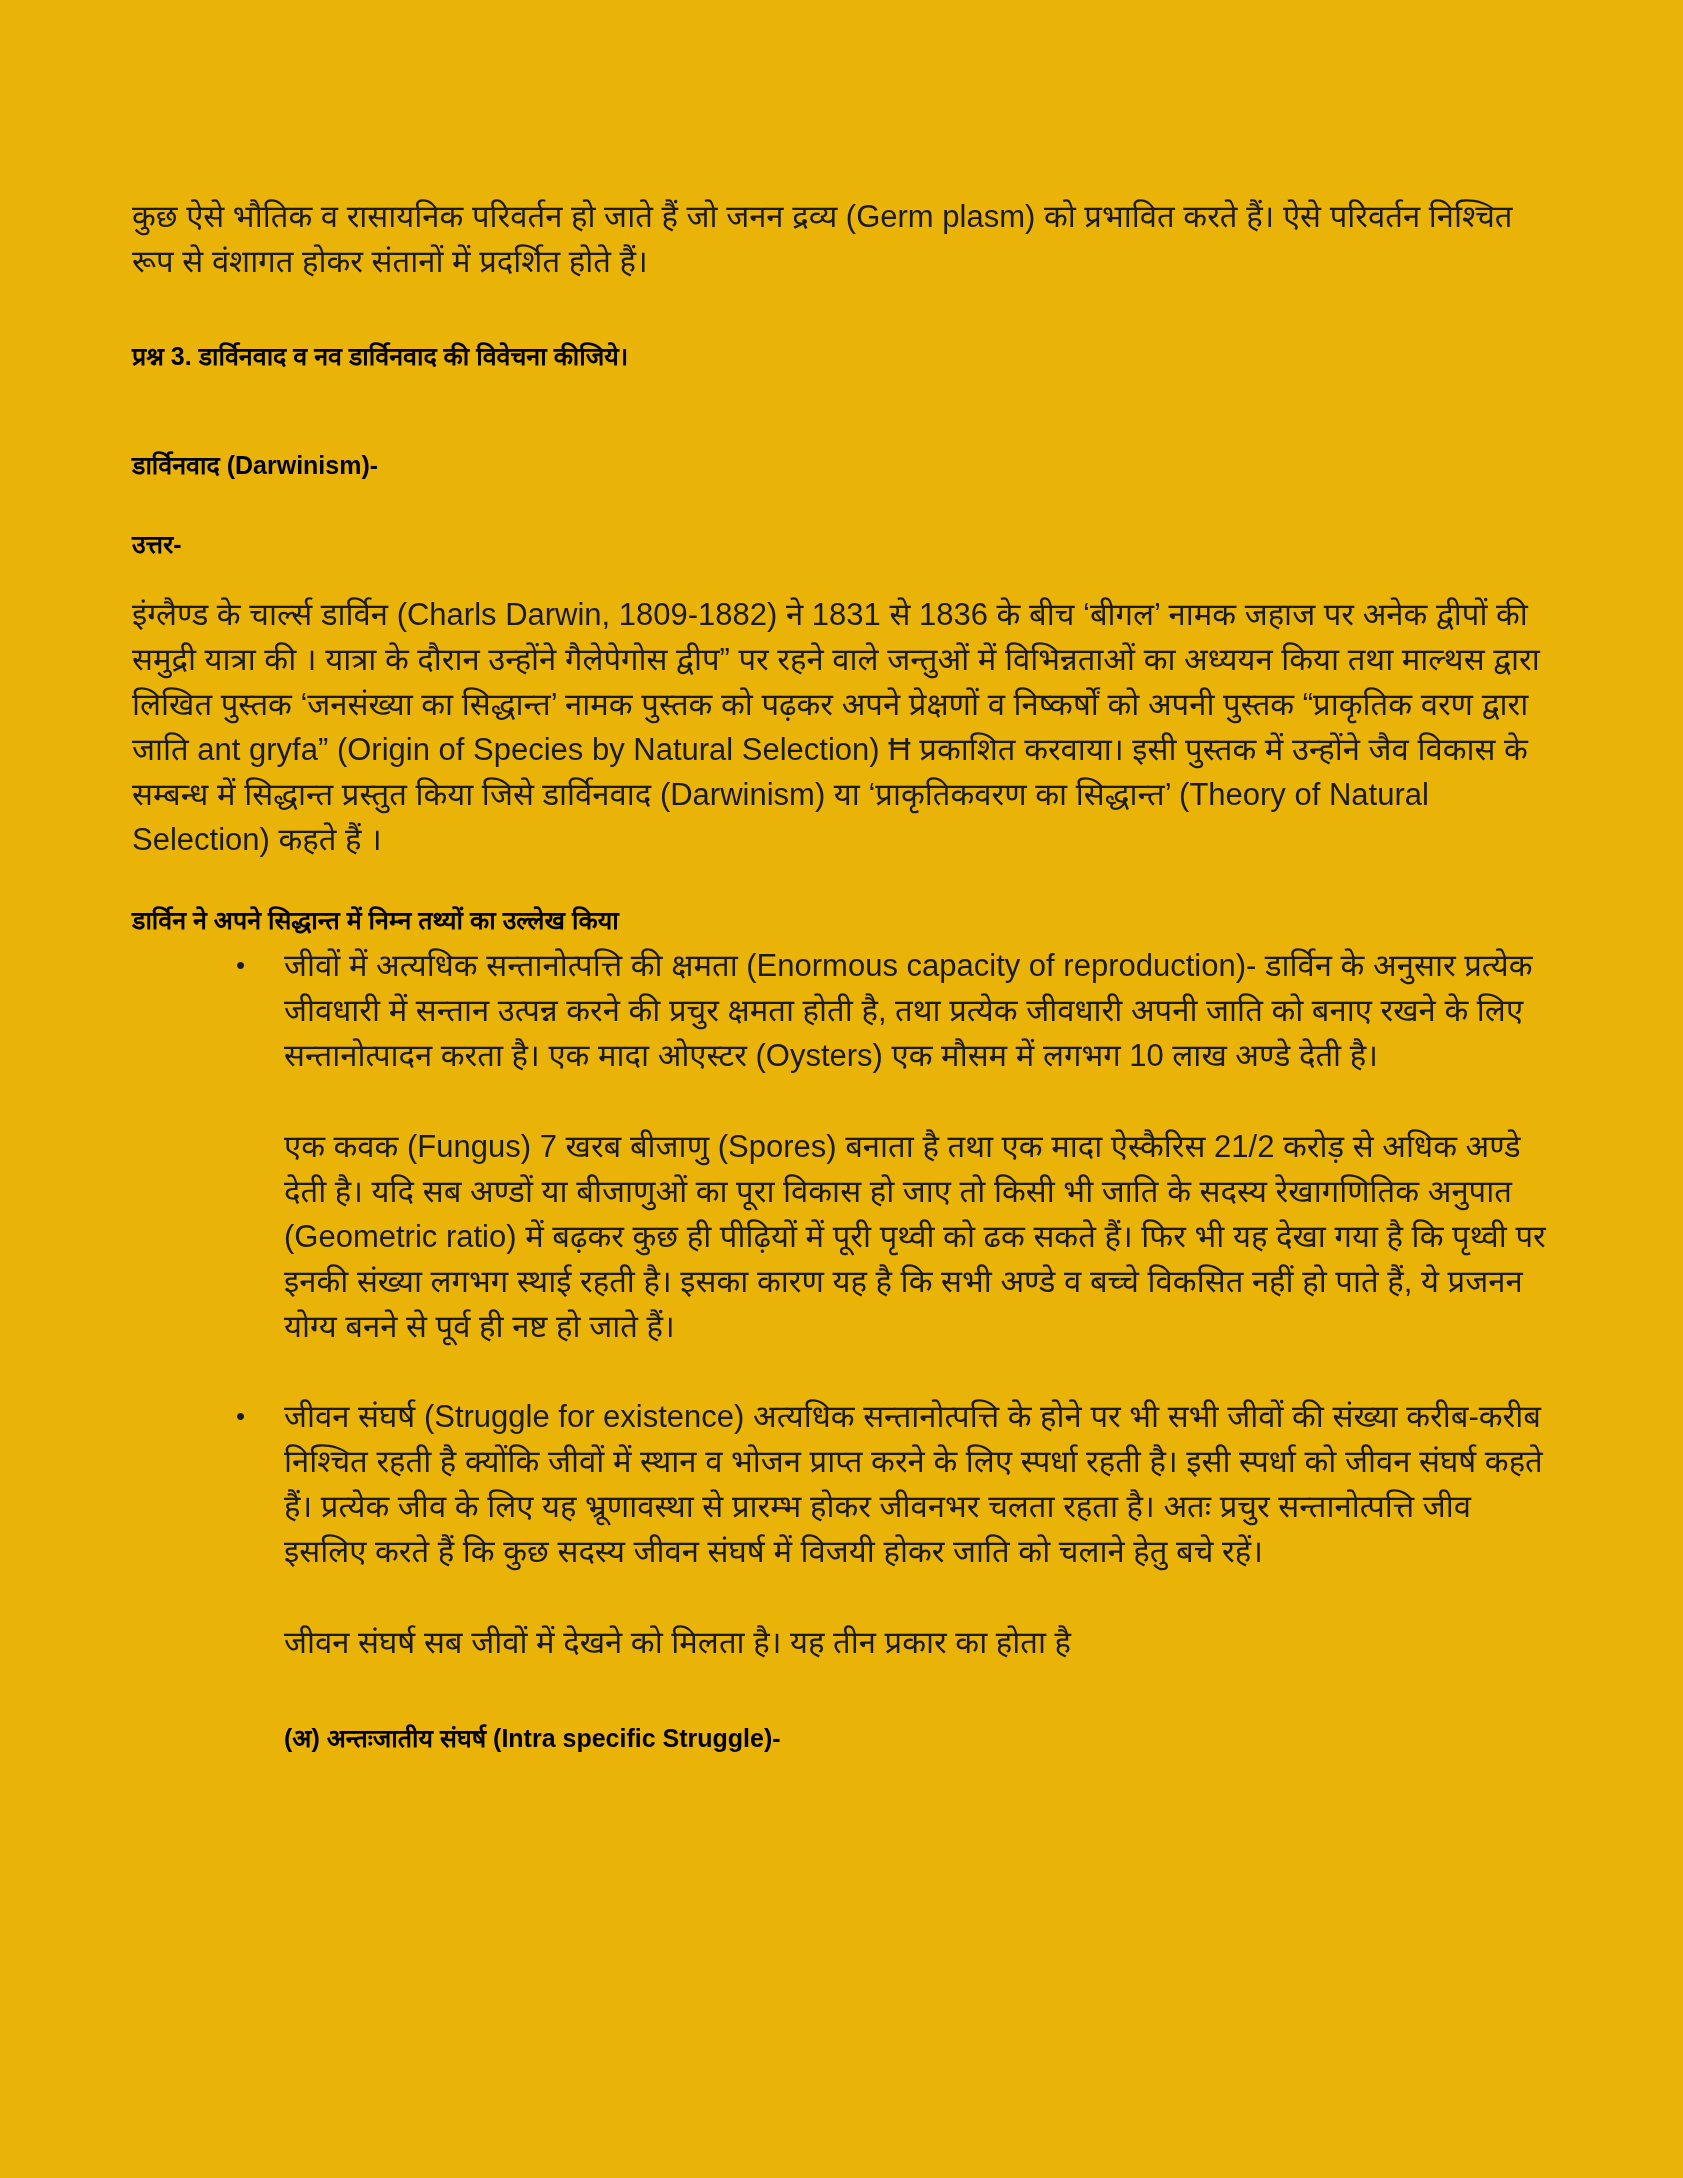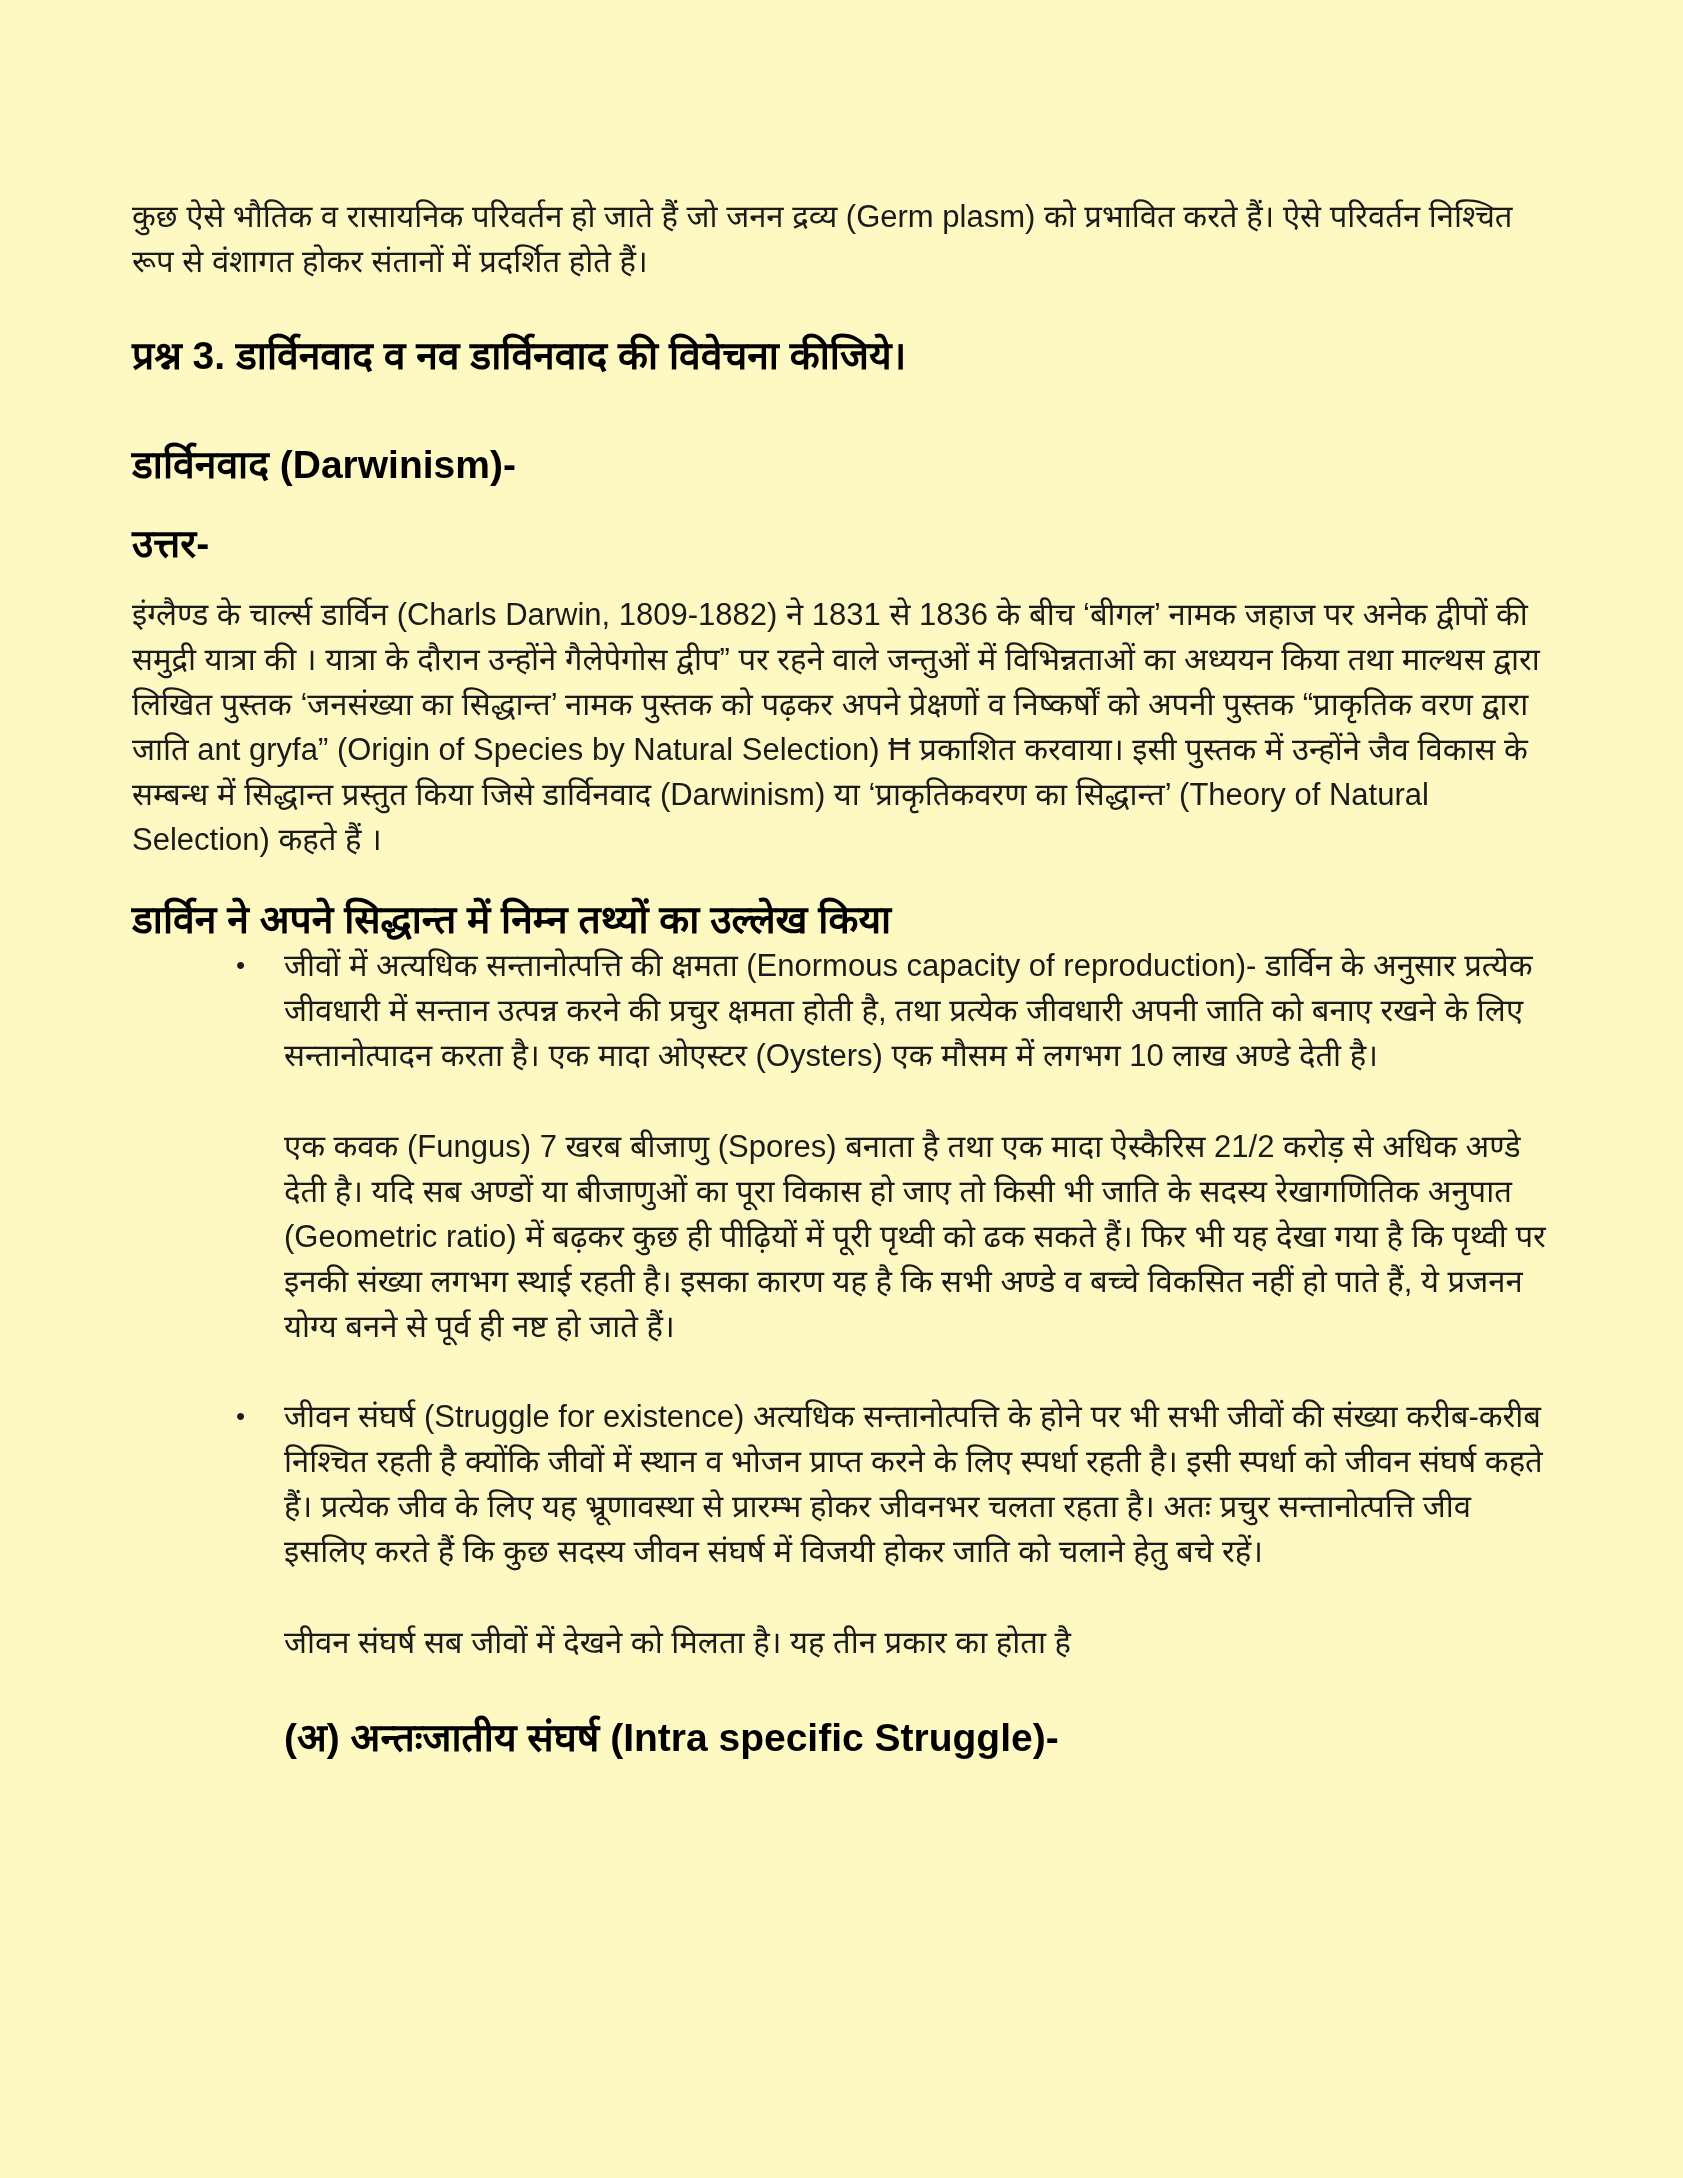--- a/index.html
+++ b/index.html
@@ -12,32 +12,32 @@
     height: 2178px;
     font-family: "Liberation Sans", "DejaVu Sans", sans-serif;
     color: #191919;
     overflow: hidden;
   }
   .page {
     box-sizing: border-box;
     width: 1683px;
     height: 2178px;
     padding: 194px 127px 0 132px;
-    background: #fef9c3;
+    background: #eab308;
   }
   .body-text {
     font-size: 31px;
     line-height: 45px;
     font-weight: 400;
     margin: 0;
     color: #1b1b1b;
     text-align: left;
   }
   .heading {
-    font-size: 39px;
+    font-size: 25px;
     line-height: 46px;
     font-weight: 700;
     color: #000000;
     margin: 0;
   }
   .mb-intro      { margin-bottom: 49px; }
   .mb-question   { margin-bottom: 63px; }
   .mb-answer     { margin-bottom: 25px; }
   .mb-darwinism  { margin-bottom: 33px; }
   .mb-darwinpara { margin-bottom: 35px; }

